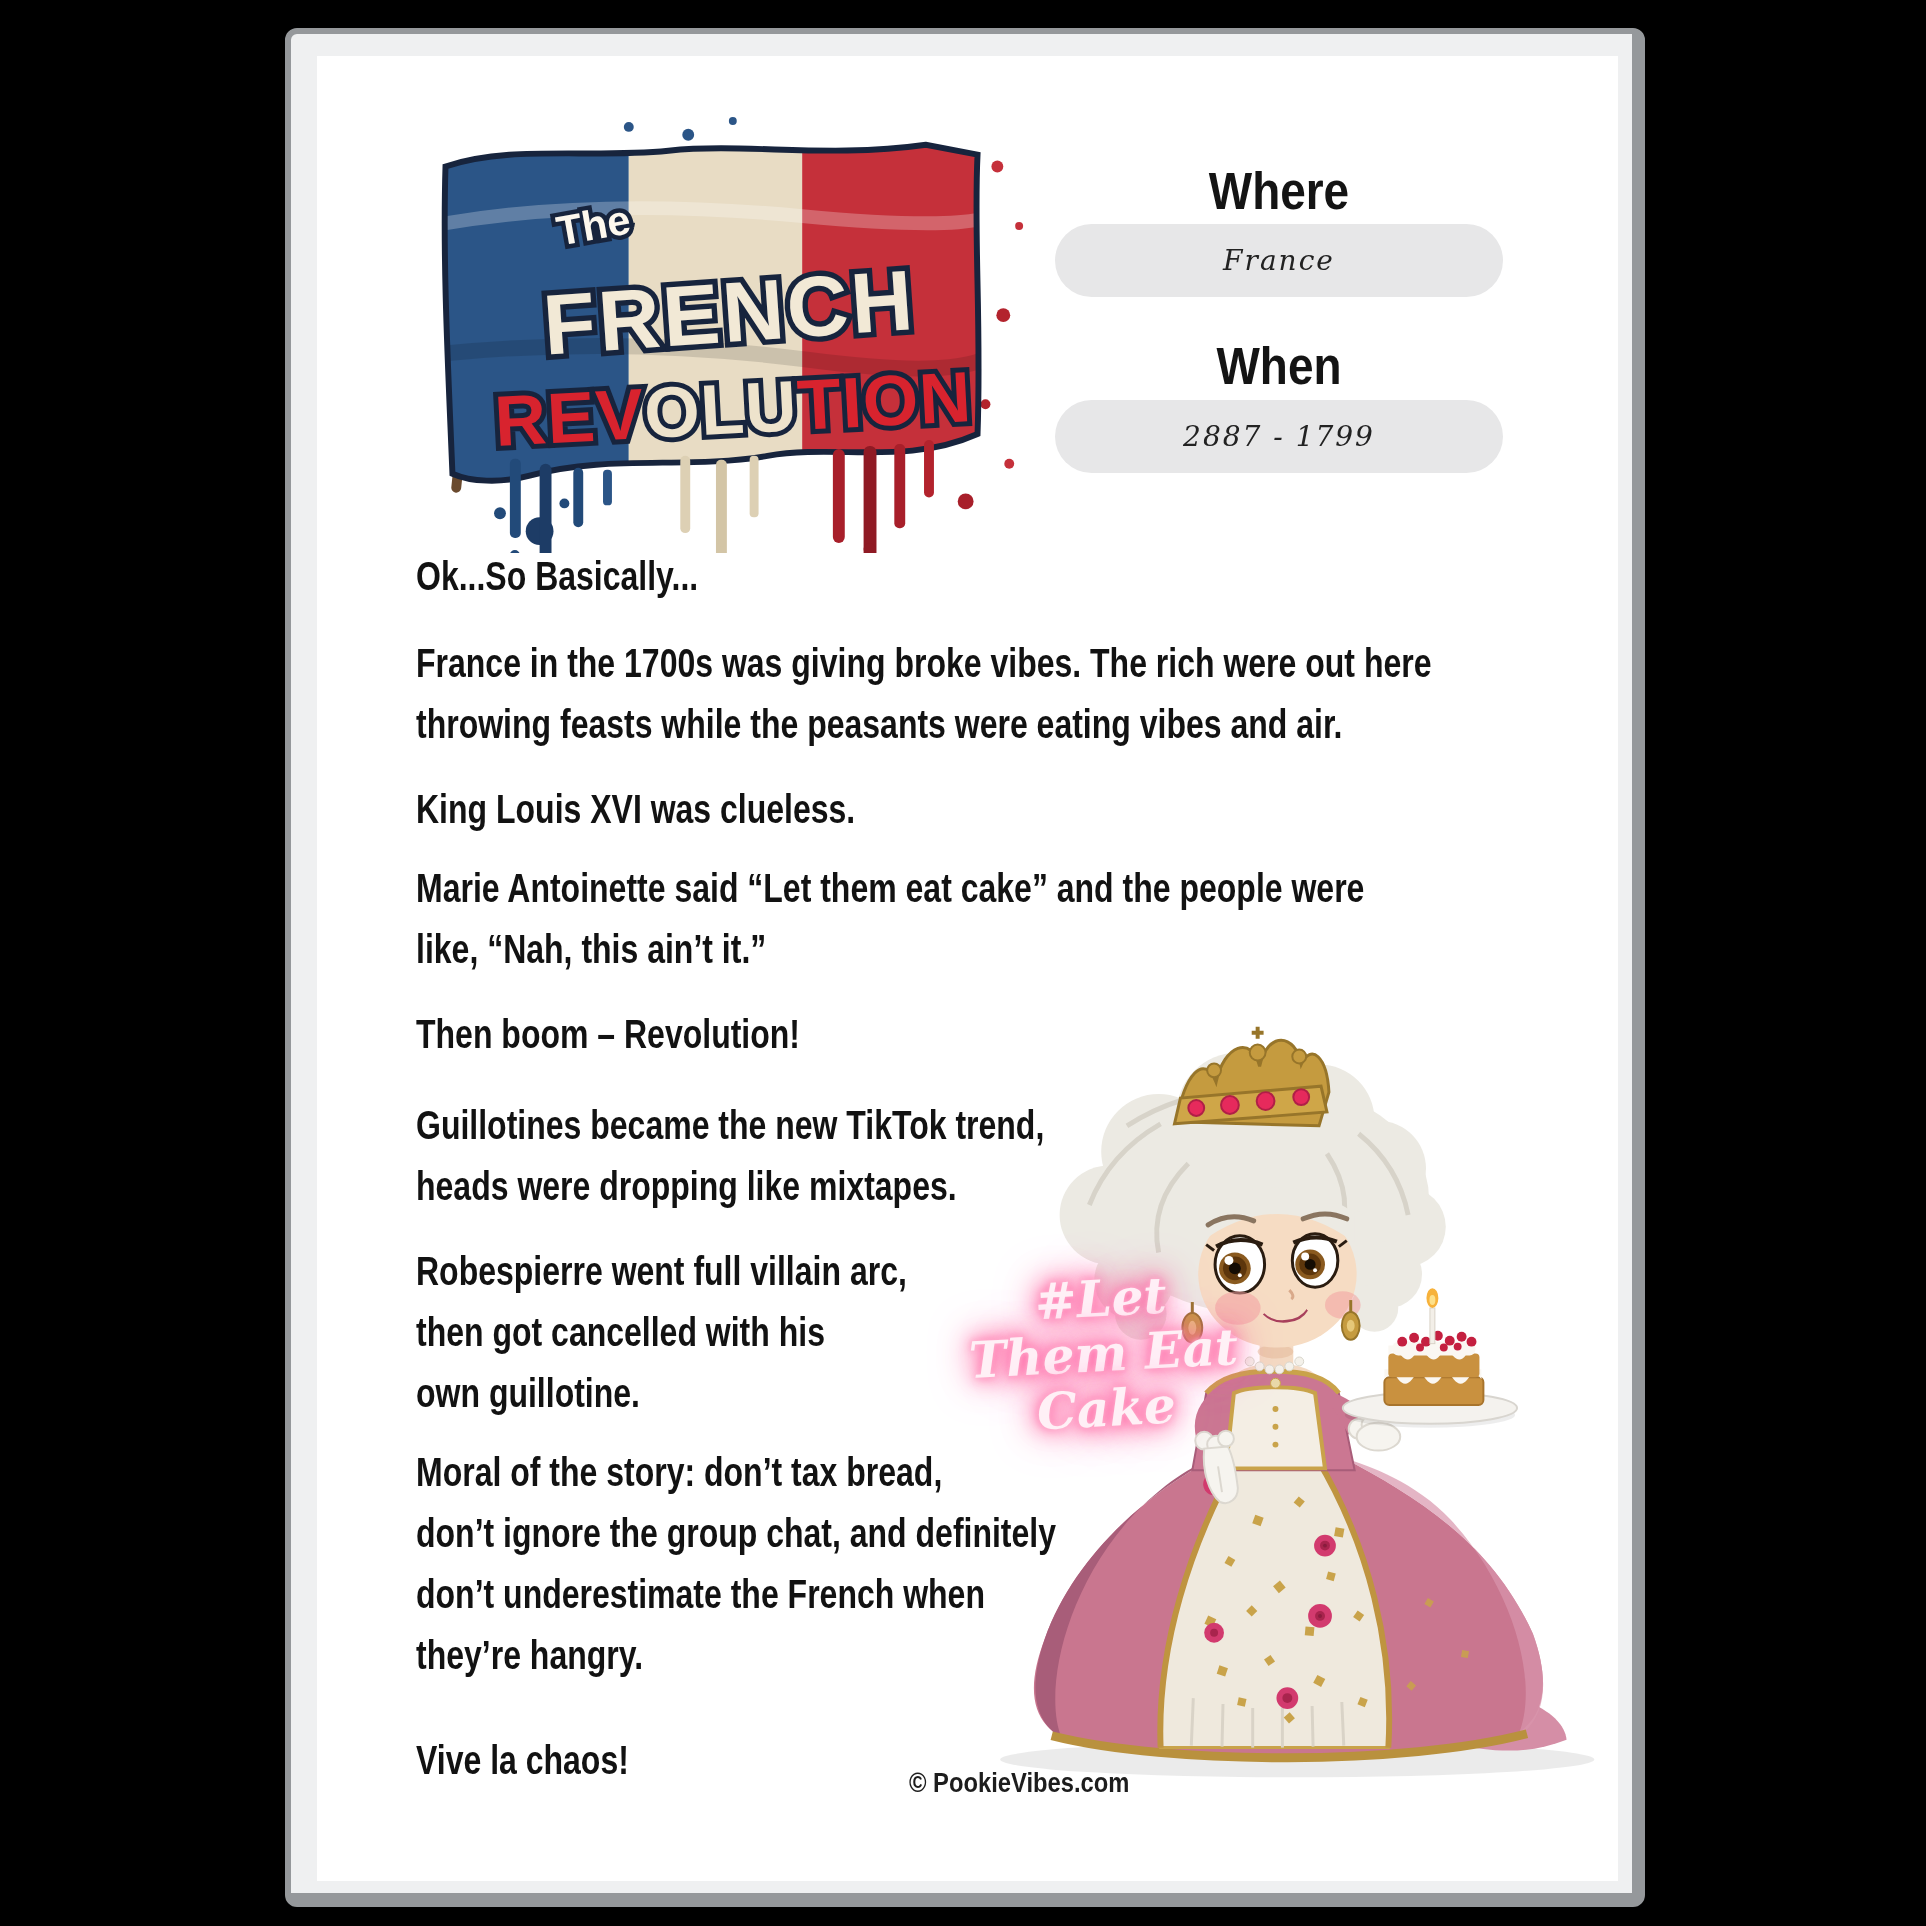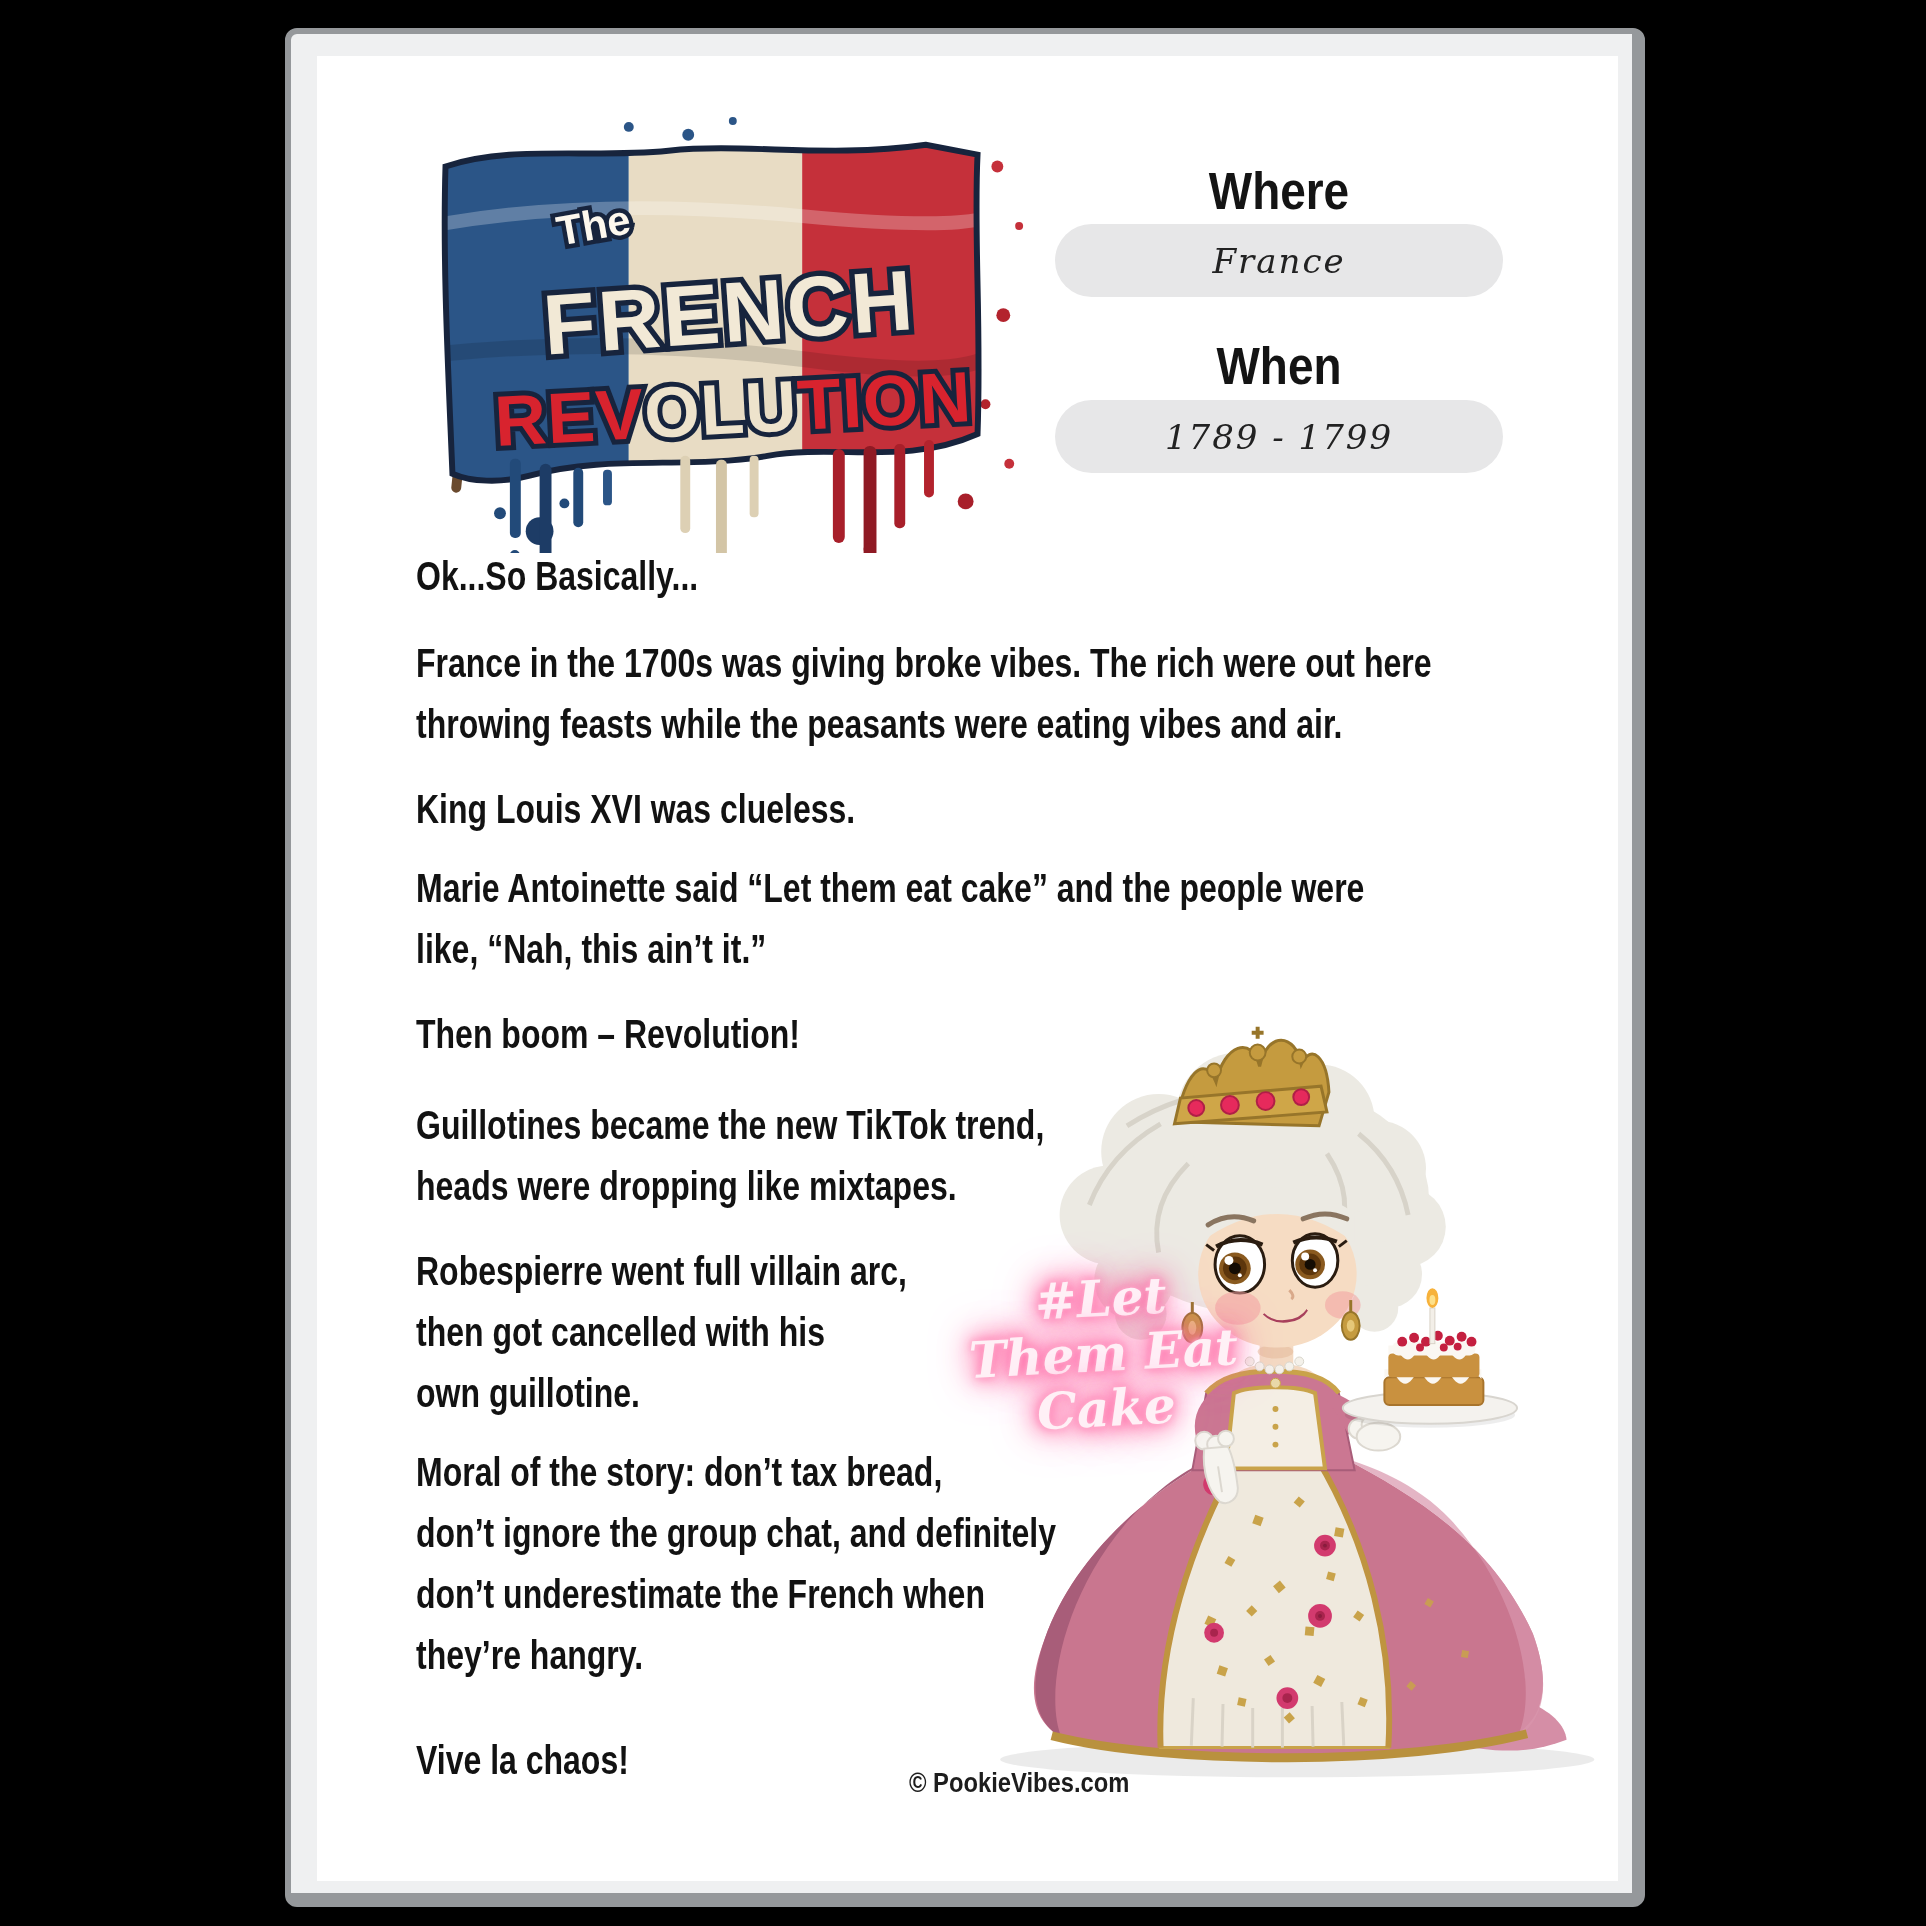--- a/index.html
+++ b/index.html
@@ -18,21 +18,21 @@
   .info-label{position:absolute;left:1055px;width:448px;text-align:center;
               font-weight:700;font-size:51px;line-height:51px;color:#141414;
               transform:scaleX(.9);}
   .lbl-where{top:166px;}
   .lbl-when{top:341px;}
   .pill{position:absolute;left:1055px;width:448px;height:73px;background:#e7e7e8;
         border-radius:38px;display:flex;align-items:center;justify-content:center;}
   .pill-where{top:224px;}
   .pill-when{top:400px;}
   .pill span{font-family:"DejaVu Serif","Liberation Serif",serif;font-style:italic;
-             font-size:34px;color:#222;letter-spacing:2px;}
+             font-size:28px;color:#222;letter-spacing:2px;}
   
   .bodytext{position:absolute;left:416px;top:546px;width:1386px;
             transform:scaleX(.8);transform-origin:0 0;color:#121212;
             font-weight:700;font-size:40px;line-height:61px;letter-spacing:0;}
   .para{margin:0;}
   .p1{margin-top:26px;} .p2{margin-top:24px;} .p3{margin-top:18px;}
   .p4{margin-top:24px;} .p5{margin-top:30px;} .p6{margin-top:24px;}
   .p7{margin-top:18px;} .p8{margin-top:44px;}
   .line{white-space:nowrap;}
   
@@ -126,21 +126,21 @@
       <text x="106" y="342" font-size="72" letter-spacing="1" stroke="#17243d" stroke-width="10" transform="rotate(-3 106 342)"><tspan fill="#d8232e">REV</tspan><tspan fill="#eee3cc">OLU</tspan><tspan fill="#d8232e">TION</tspan></text>
     </g>
   </svg>
 
   <div class="info-label lbl-where">Where</div>
   <div class="pill pill-where">
     <span>France</span>
   </div>
   <div class="info-label lbl-when">When</div>
   <div class="pill pill-when">
-    <span>1789 - 1799</span>
+    <span>2887 - 1799</span>
   </div>
 
   <div class="bodytext">
     <div class="para p0">
       <div class="line">Ok...So Basically...</div>
     </div>
     <div class="para p1">
       <div class="line">France in the 1700s was giving broke vibes. The rich were out here</div>
       <div class="line">throwing feasts while the peasants were eating vibes and air.</div>
     </div>

